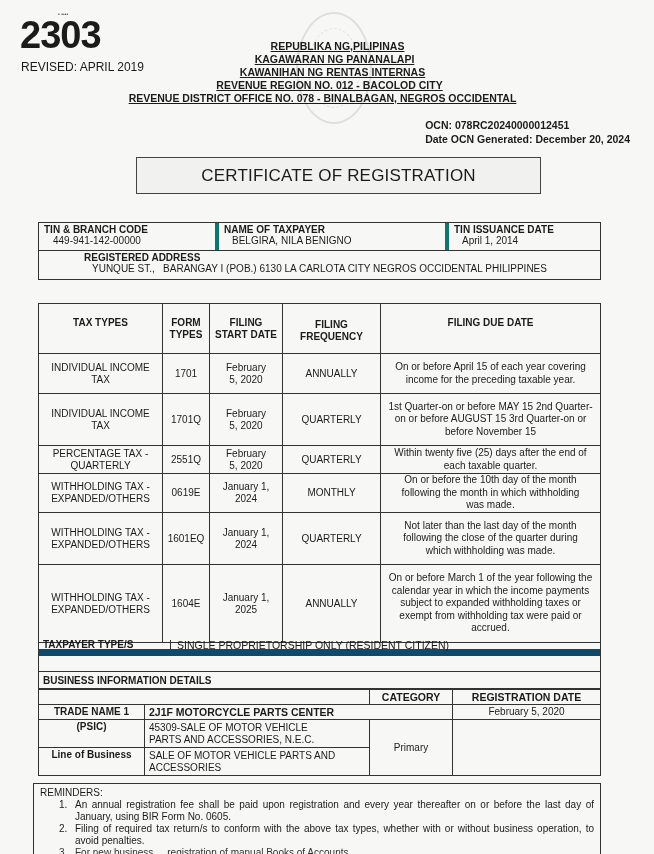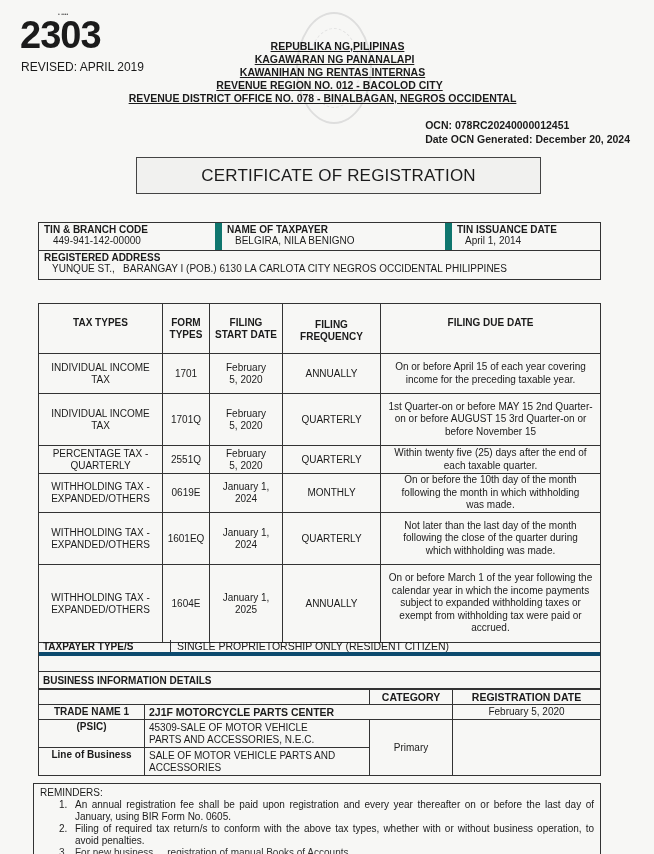--- a/index.html
+++ b/index.html
@@ -36,32 +36,32 @@
     font-size: 17px; letter-spacing: 0.2px;
   }
 
   
   .info { position: absolute; left: 38px; top: 222px; width: 563px; border: 1px solid #333; font-size: 10px; }
   .info .row { display: flex; border-bottom: 1px solid #333; }
   .info .row:last-child { border-bottom: none; }
   .info .cell { padding: 1px 5px; }
   .b { font-weight: bold; }
   .val { padding-left: 8px; font-size: 10px; }
-  .vline { border-left: 7px solid #0f766e; }
+  .vline { border-left: 4px solid #0f766e; }
 
   
   table { border-collapse: collapse; }
   .tax { position: absolute; left: 38px; top: 303px; width: 563px; font-size: 10px; }
   .tax td, .tax th { border: 1px solid #333; text-align: center; vertical-align: middle; line-height: 12px; }
   .tax th { font-weight: bold; vertical-align: top; padding-top: 13px; height: 50px; }
   .tax td { padding: 1px 3px; }
   .tax .due { line-height: 12.5px; }
 
   .ttype { position: absolute; left: 38px; top: 640px; width: 563px; border: 1px solid #333; border-top: none; font-size: 10px; }
-  .ttype .row { display: flex; border-bottom: 4px solid #0c4a6e; height: 16px; align-items: center; }
+  .ttype .row { display: flex; border-bottom: 7px solid #0c4a6e; height: 16px; align-items: center; }
   .ttype .blank { height: 16px; border-bottom: 1px solid #333; }
   .ttype .bid { height: 17px; border-bottom: 1px solid #333; padding-left: 4px; display:flex; align-items:center; }
 
   .biz { position: absolute; left: 38px; top: 689px; width: 563px; font-size: 10px; border: 1px solid #333; border-top: none; }
   .biz td { border: 1px solid #333; line-height: 12px; padding: 1px 4px; }
   .biz .hdr { font-weight: bold; text-align: center; font-size: 10.5px; }
 
   .reminders { position: absolute; left: 33px; top: 783px; width: 568px; height: 80px; border: 1px solid #333; border-bottom: none; font-size: 10px; padding: 3px 6px; line-height: 12px; }
   .reminders ol { list-style: none; padding-left: 19px; }
   .reminders li { display: flex; }
@@ -105,21 +105,21 @@
       </div>
       <div class="cell vline" style="width:230px;">
         <div class="b">NAME OF TAXPAYER</div>
         <div class="val">BELGIRA, NILA BENIGNO</div>
       </div>
       <div class="cell vline" style="flex:1;">
         <div class="b">TIN ISSUANCE DATE</div>
         <div class="val">April 1, 2014</div>
       </div>
     </div>
-    <div class="row" style="height:28px;">
+    <div class="row" style="height:28px;margin-left:40px;">
       <div class="cell" style="flex:1;">
         <div class="b">REGISTERED ADDRESS</div>
         <div class="val" style="white-space:pre;">YUNQUE ST.,   BARANGAY I (POB.) 6130 LA CARLOTA CITY NEGROS OCCIDENTAL PHILIPPINES</div>
       </div>
     </div>
   </div>
 
   <table class="tax">
     <colgroup>
       <col style="width:124px">

